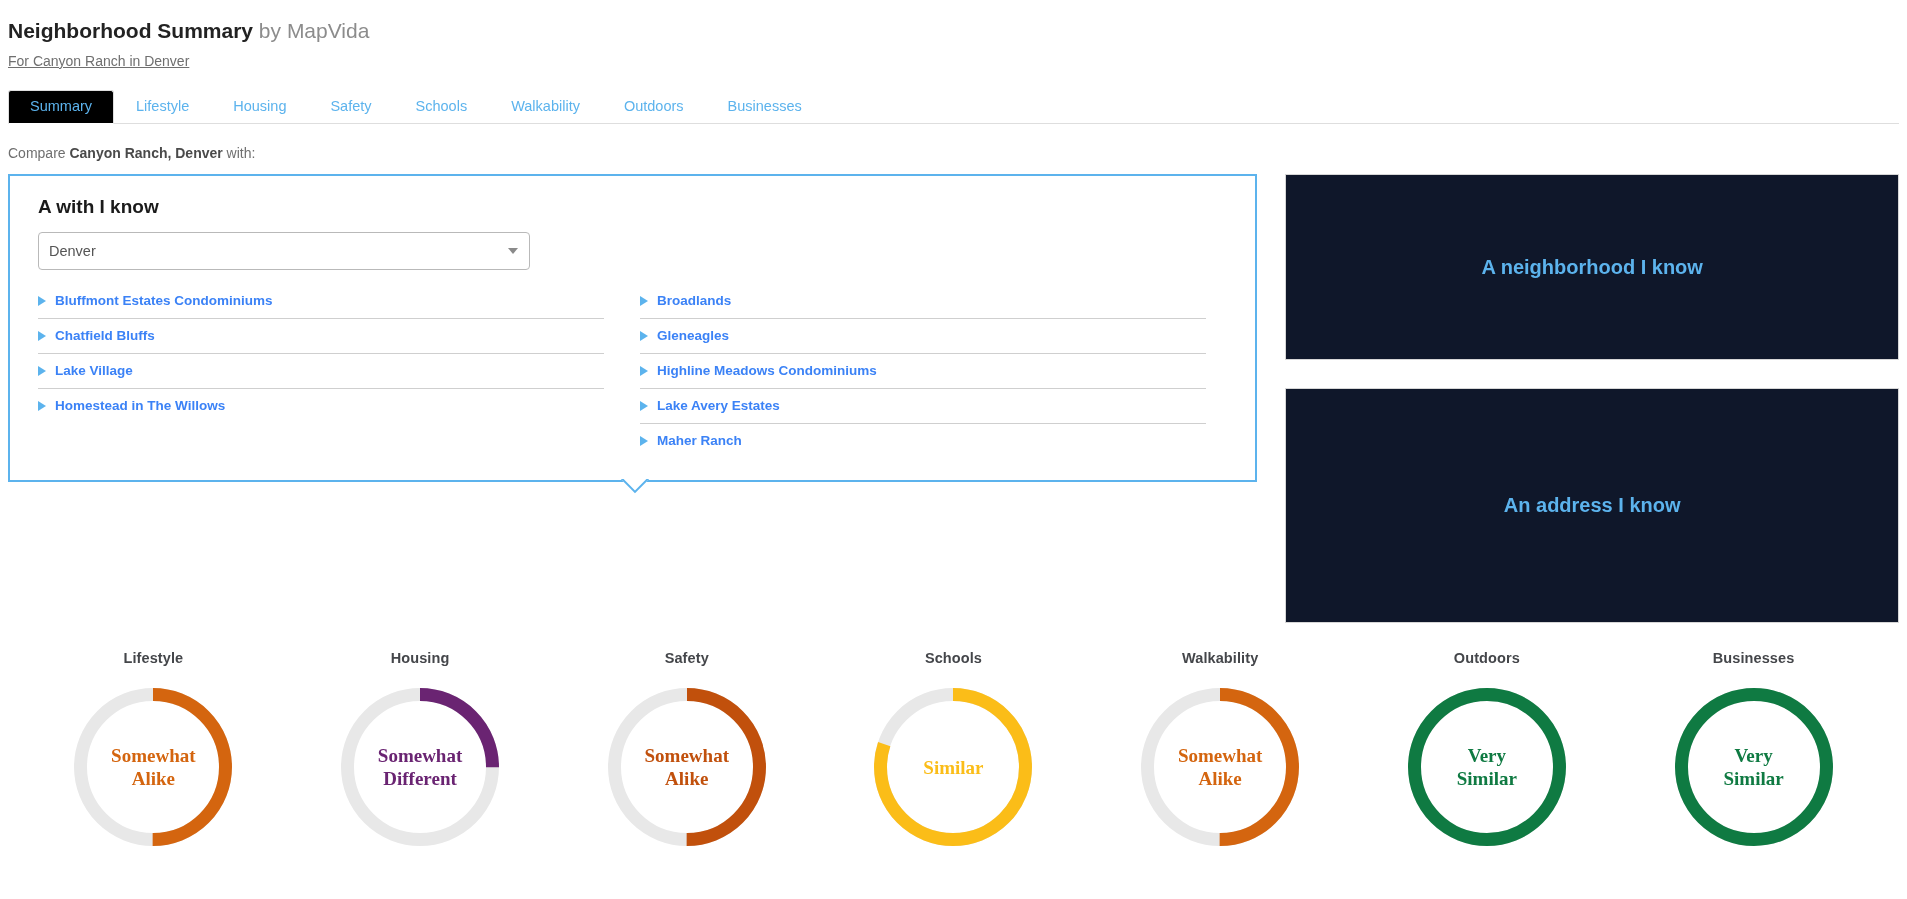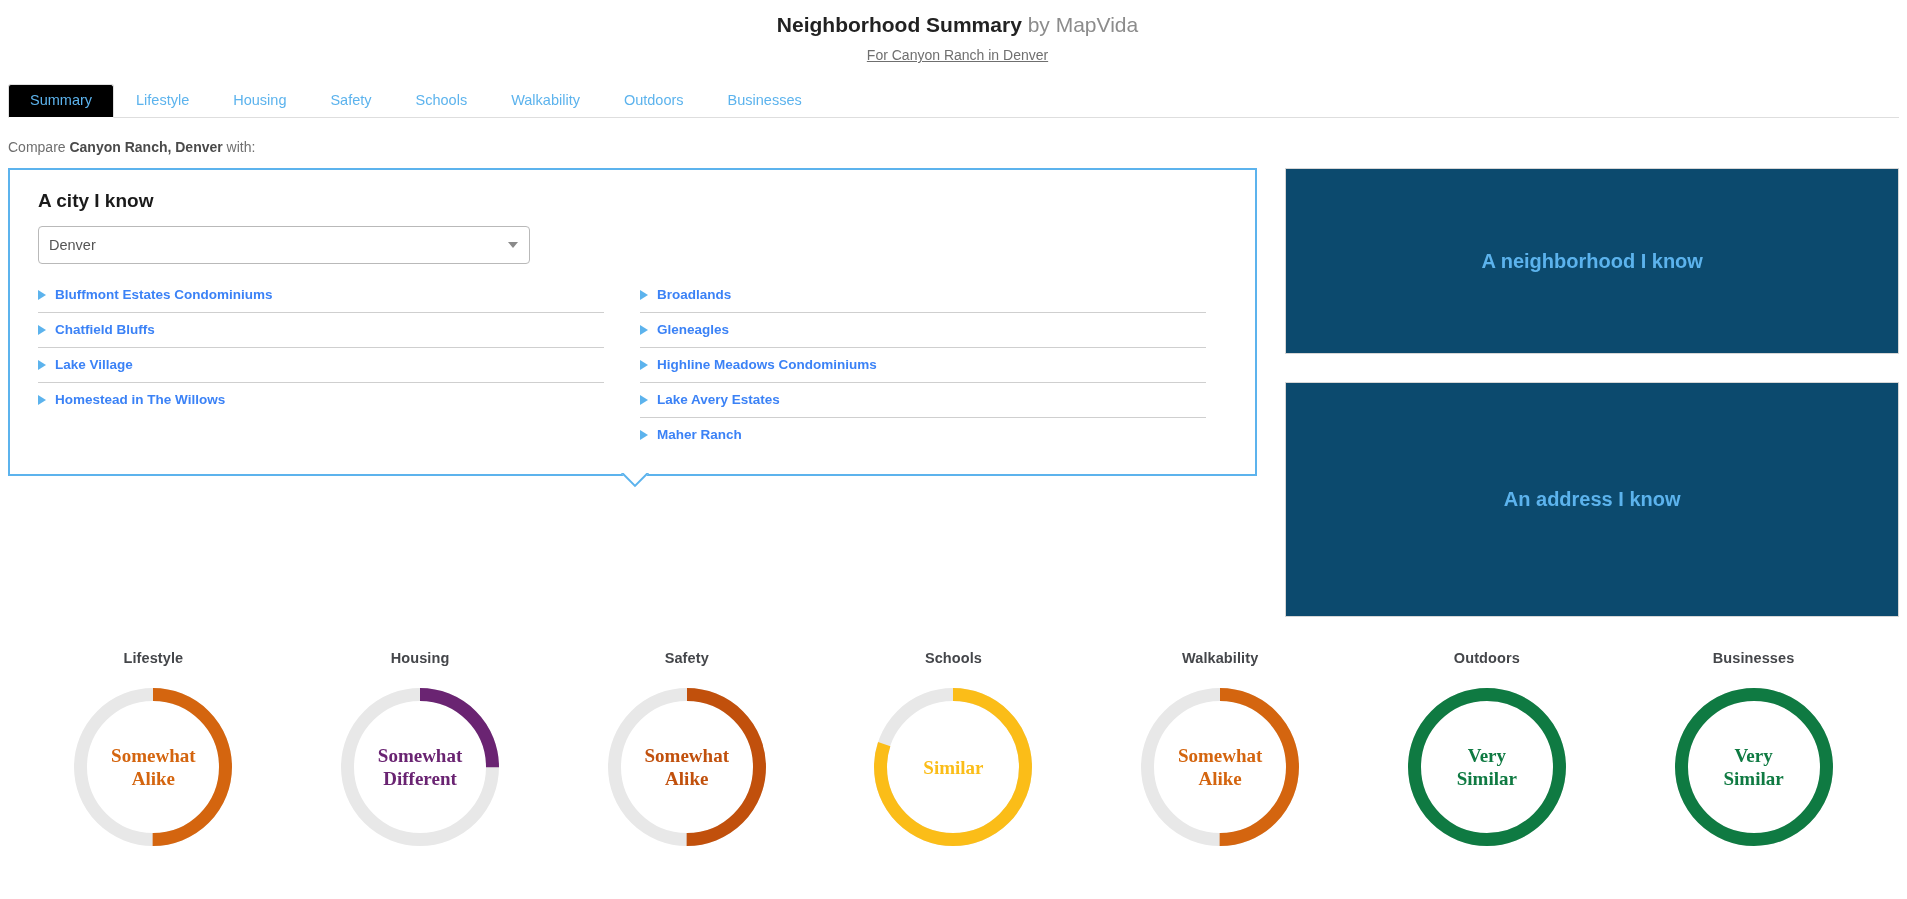--- a/index.html
+++ b/index.html
@@ -7,21 +7,21 @@
   html, body {
     margin: 0; padding: 0;
     width: 1907px; height: 899px;
     background: #ffffff;
     font-family: "Liberation Sans", sans-serif;
     overflow: hidden;
   }
   .page { position: relative; width: 1907px; height: 899px; }
 
   
-  .header { padding: 12px 0 0 8px; text-align: center; }
+  .header { padding: 18px 0 0 8px; }
   .title-line { font-size: 21px; line-height: 26px; }
   .title-strong { font-weight: bold; color: #222222; }
   .title-by { color: #8c8c8c; font-weight: normal; }
   .subtitle {
     font-size: 14px; color: #6f6f6f;
     margin-top: 8px; line-height: 18px; text-decoration: underline;
   }
 
   
   .tabbar {
@@ -179,21 +179,21 @@
 
   
   .side-cards {
     display: flex;
     flex-direction: column;
     gap: 28px;
     width: 615px;
   }
   .side-card {
     border: 1px solid #d6d6d6;
-    background: #0c4a6e;
+    background: #0f172a;
     height: 186px;
     display: flex;
     align-items: center;
     justify-content: center;
     cursor: pointer;
   }
   .side-card.tall { height: 235px; }
   .side-card-label {
     color: #5cb3ed;
     font-size: 20px;
@@ -263,21 +263,21 @@
     <div class="tab">Businesses</div>
   </div>
 
   <div class="compare-line">
     <span>Compare </span><b>Canyon Ranch, Denver</b><span> with:</span>
   </div>
 
   <div class="content">
 
     <div class="city-panel">
-      <div class="panel-h">A city I know</div>
+      <div class="panel-h">A with I know</div>
 
       <div class="select-wrap">
         <select class="city-select">
           <option selected="">Denver</option>
         </select>
         <span class="select-caret"></span>
       </div>
 
       <div class="nb-columns">
         <div class="nb-col">

